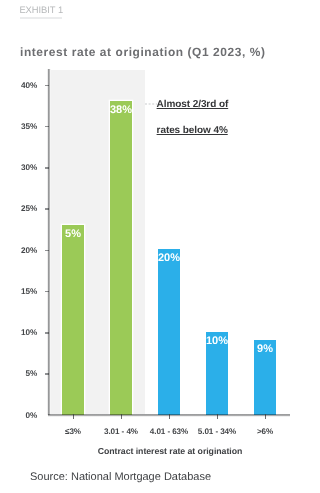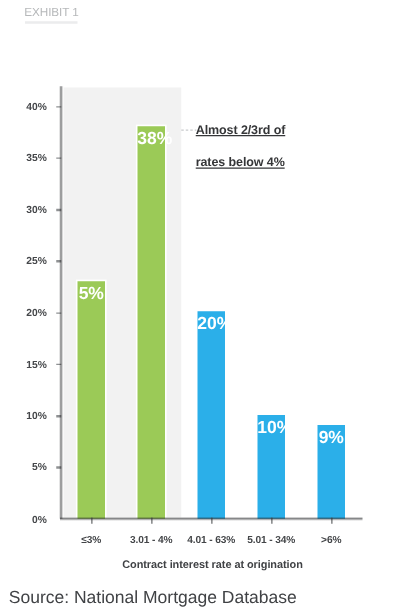--- a/index.html
+++ b/index.html
@@ -29,42 +29,42 @@
        rgba(20,22,24,0.54) 47%, rgba(20,22,24,0.33) 65%,
        rgba(20,22,24,0.07) 86%, rgba(0,0,0,0) 100%);}
   .ytick{position:absolute;background:#8F9193;height:1.5px;left:44.5px;width:4.0px;}
   .ytick-label{position:absolute;left:0;width:37.4px;font-size:8.2px;color:#45474A;
        text-align:right;line-height:9px;white-space:nowrap;font-weight:600;}
   .xtick{position:absolute;background:#6A6C6E;width:1.1px;height:4.3px;z-index:4;}
   .xtick-label{position:absolute;width:48px;font-size:8.15px;color:#434548;
        font-weight:700;text-align:center;line-height:9px;white-space:nowrap;
        letter-spacing:-0.1px;}
   .bar{position:absolute;box-shadow:0 0 0 1.3px #FFFFFF;}
-  .bar-label{position:absolute;color:#FFFFFF;font-size:14px;font-weight:700;
+  .bar-label{position:absolute;color:#FFFFFF;font-size:11px;font-weight:700;
        text-align:center;line-height:9px;letter-spacing:-0.05px;}
   #xaxis-title{position:absolute;left:45px;width:250px;top:445.6px;font-size:8.75px;
        font-weight:700;color:#404245;text-align:center;line-height:10px;
        white-space:nowrap;letter-spacing:-0.05px;}
 
   
   #annotation{position:absolute;left:156.6px;top:99.2px;font-size:10px;
        font-weight:700;color:#353638;line-height:12.75px;white-space:nowrap;
        letter-spacing:-0.08px;text-decoration:underline;}
   #leader{position:absolute;left:145.2px;top:103.3px;overflow:visible;}
 
   
-  #source{position:absolute;left:7px;top:472.6px;font-size:14px;color:#404245;
+  #source{position:absolute;left:30px;top:472.6px;font-size:11px;color:#404245;
        line-height:9px;white-space:nowrap;}
 </style>
 </head>
 <body>
 
 <div id="exhibit-label">EXHIBIT 1</div>
 <div id="exhibit-rule"></div>
-<div id="chart-title"><br></div>
+<div id="chart-title"><br><span>interest rate at origination (Q1 2023, %)</span></div>
 
 <div id="plot">
   <div id="band" style="left: 50.8px; top: 69.8px; width: 94.1px; height: 344.4px;"></div>
   <div id="yaxis" style="left: 46.5px; top: 69.1px; height: 346.4px;"></div>
   <div id="xaxis" style="left: 47.8px; top: 412.7px; width: 242.1px;"></div>
 
   <div class="ytick" style="top: 84.6px;"></div>
   <div class="ytick" style="top: 125.85px;"></div>
   <div class="ytick" style="top: 167.1px;"></div>
   <div class="ytick" style="top: 208.35px;"></div>

